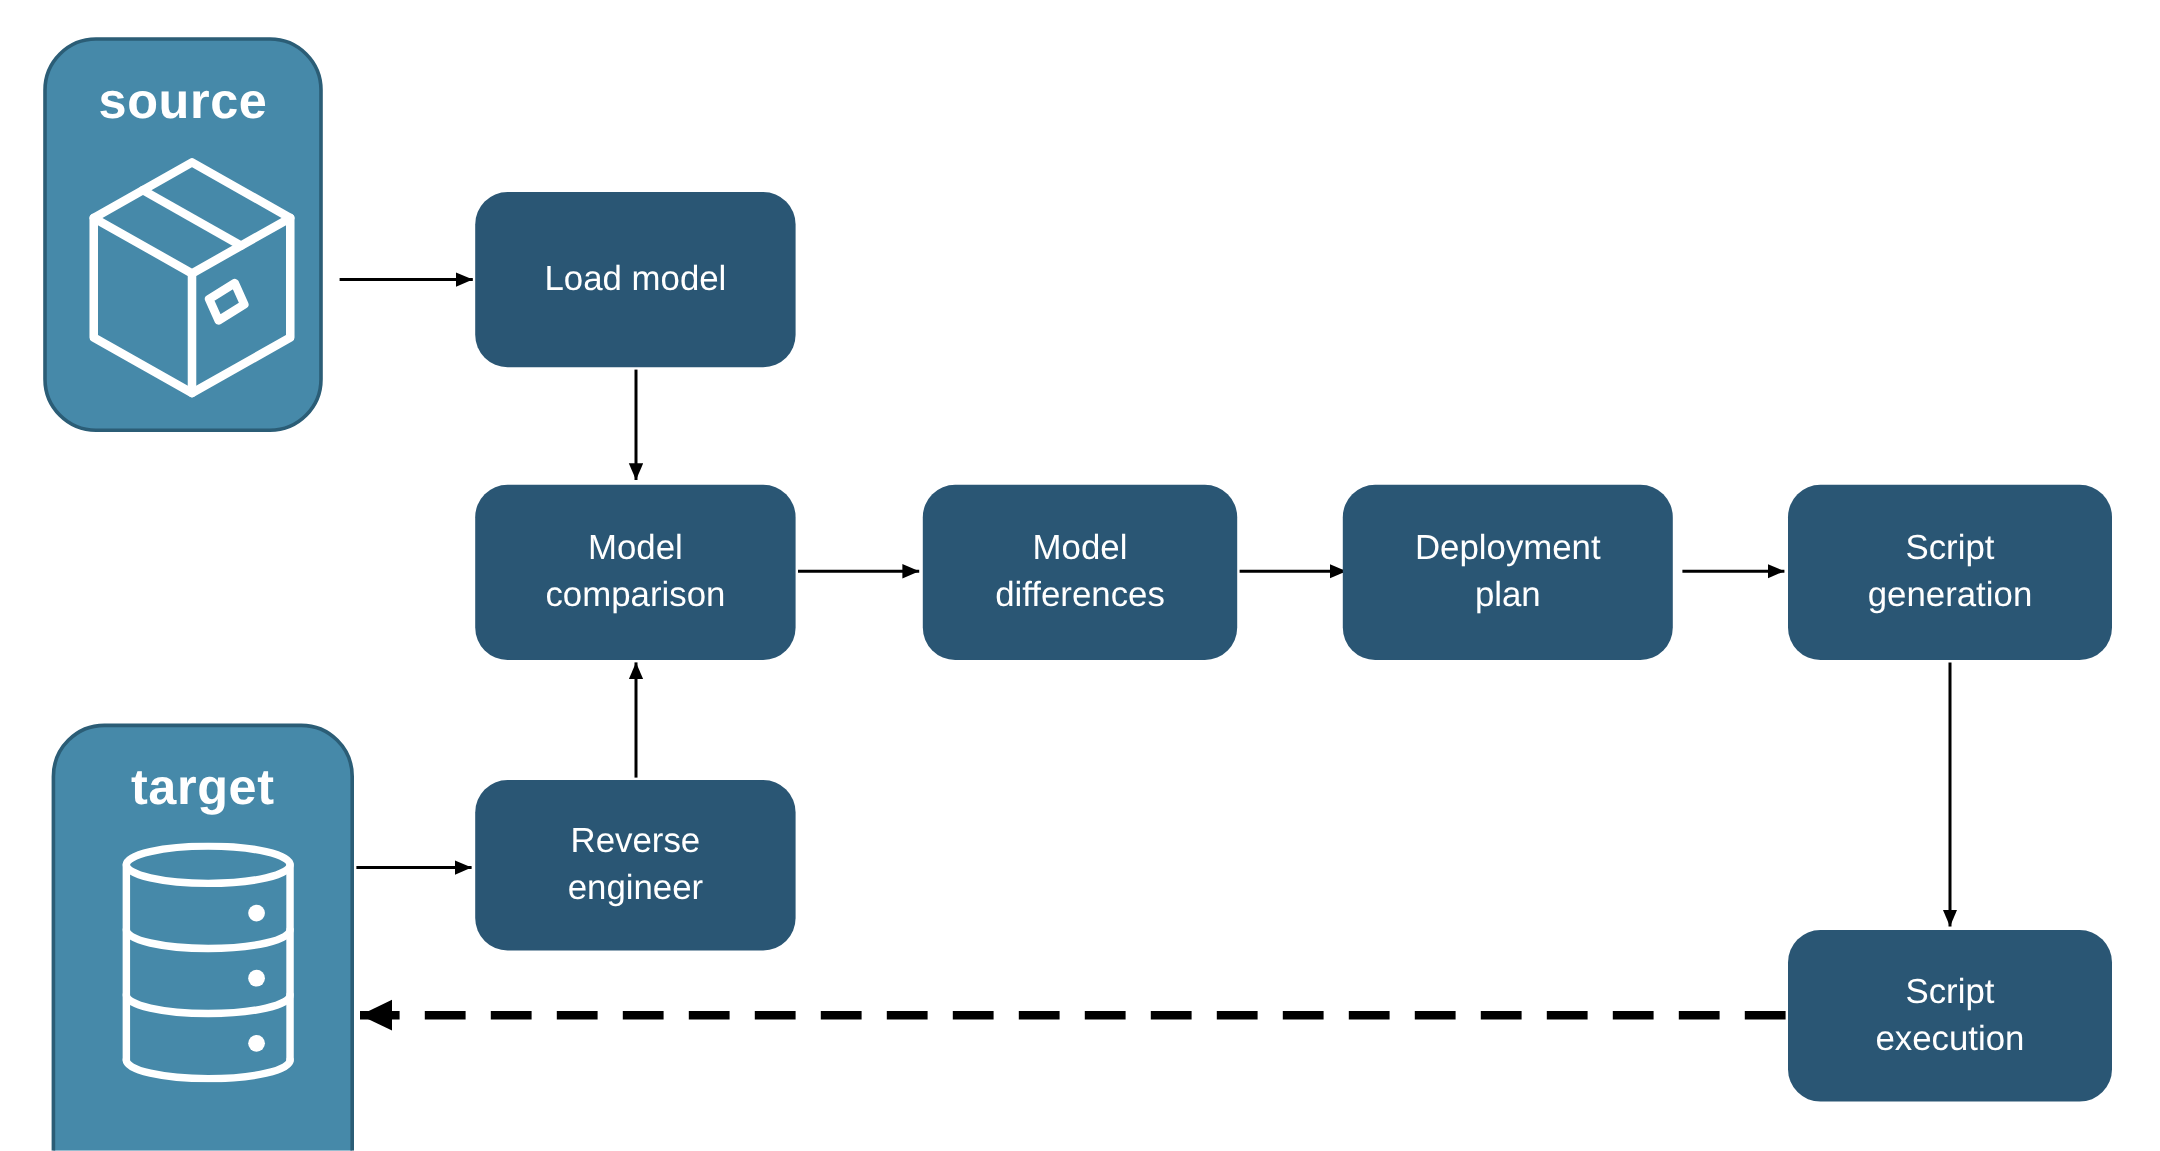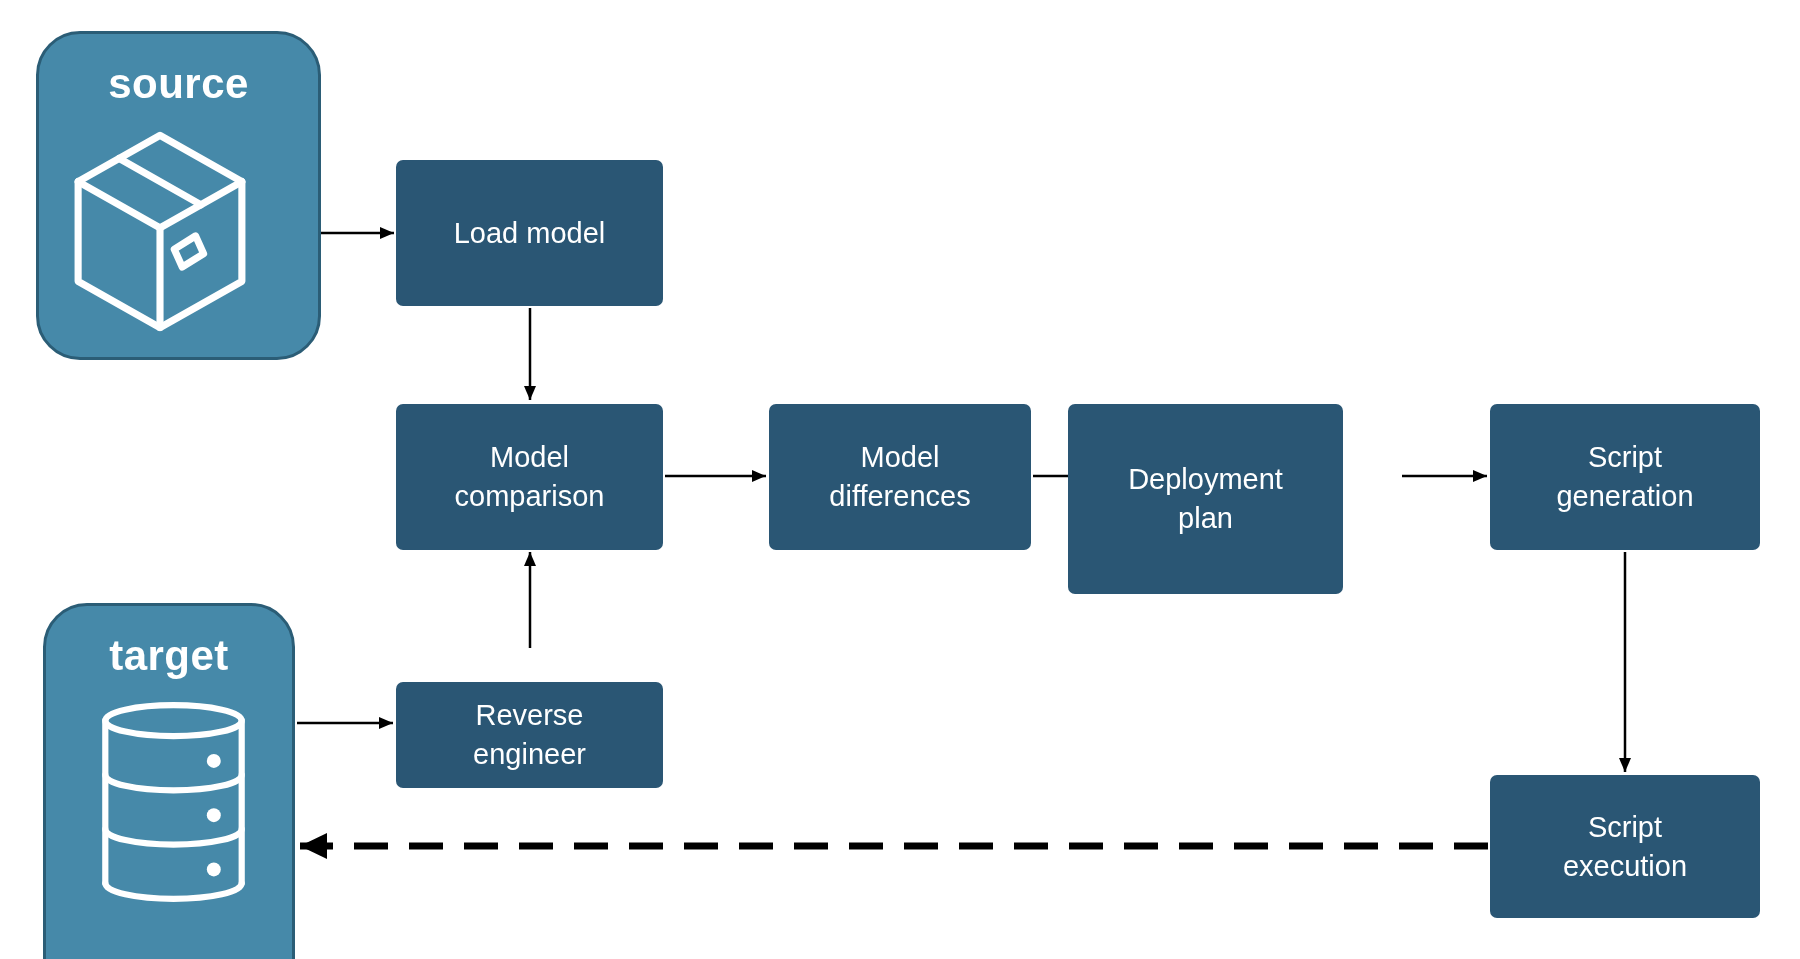--- a/index.html
+++ b/index.html
@@ -14,36 +14,36 @@
     position:relative;width:1800px;height:959px;background:#ffffff;overflow:hidden;
     font-family:"Liberation Sans","DejaVu Sans",sans-serif;
   }
   svg.arrows{position:absolute;left:0;top:0;width:1800px;height:959px;pointer-events:none;}
   .edge{stroke:var(--arrow-color);stroke-width:2.5;fill:none;}
   .edge.dashed{stroke-width:7;stroke-dasharray:34 21;}
   .arrowhead{fill:var(--arrow-color);}
 
   .node{
     position:absolute;background:var(--node-fill);color:var(--text-color);
-    border-radius:7px;display:flex;align-items:center;justify-content:center;
+    border-radius:27px;display:flex;align-items:center;justify-content:center;
     text-align:center;font-size:29px;line-height:1.33;white-space:pre-line;
   }
   .n-load-model       {left:396px; top:160px; width:267px; height:146px;}
   .n-model-comparison {left:396px; top:404px; width:267px; height:146px;}
   .n-model-differences{left:769px; top:404px; width:262px; height:146px;}
-  .n-deployment-plan  {left:1068px;top:404px; width:275px; height:190px;}
+  .n-deployment-plan  {left:1119px;top:404px; width:275px; height:146px;}
   .n-script-generation{left:1490px;top:404px; width:270px; height:146px;}
-  .n-reverse-engineer {left:396px; top:682px; width:267px; height:106px;}
+  .n-reverse-engineer {left:396px; top:650px; width:267px; height:142px;}
   .n-script-execution {left:1490px;top:775px; width:270px; height:143px;}
 
   .container{
     position:absolute;background:var(--container-fill);
     border:3px solid var(--container-border);border-radius:44px;box-sizing:border-box;
   }
-  .c-source{left:36px;top:31px;width:285px;height:329px;}
+  .c-source{left:36px;top:31px;width:233px;height:329px;}
   .c-target{left:43px;top:603px;width:252px;height:420px;}
   .container-label{
     color:var(--text-color);font-weight:bold;font-size:42px;text-align:center;
     margin-top:26px;letter-spacing:.5px;
   }
   .icon{position:absolute;}
   .icon-package{left:32px;top:94px;}
   .icon-database{left:50px;top:96px;}
   .icon path,.icon ellipse,.icon polygon{
     stroke:var(--text-color);stroke-width:4;fill:none;

